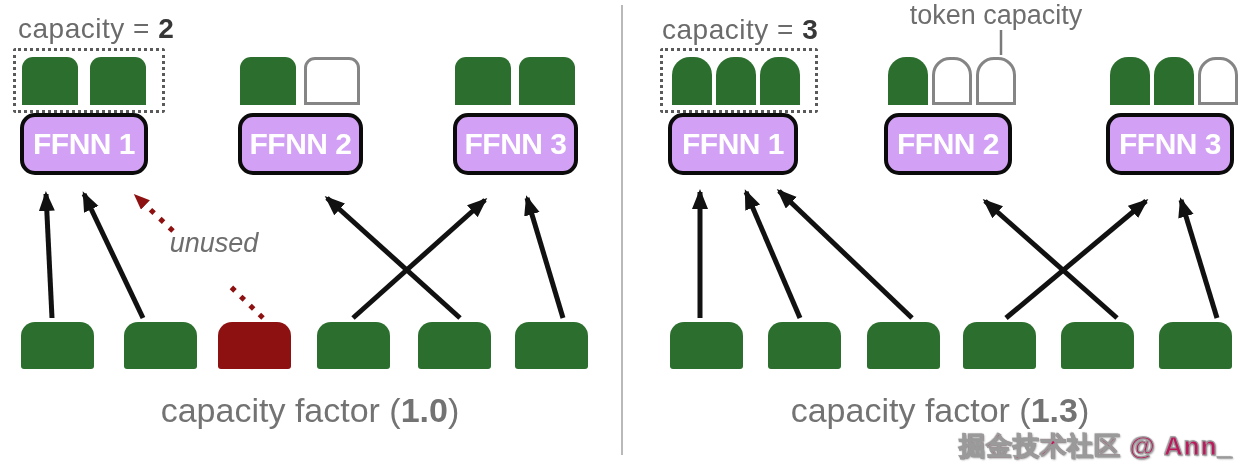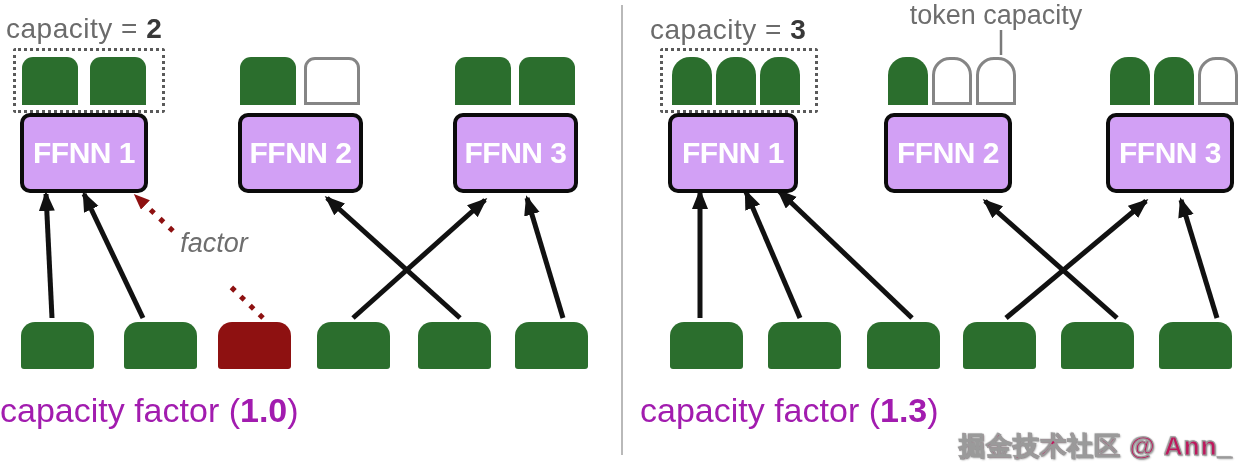--- a/index.html
+++ b/index.html
@@ -3,40 +3,40 @@
 <meta charset="utf-8">
 <style>
   html,body{margin:0;padding:0;background:#ffffff;}
   .canvas{
     position:relative;width:1240px;height:472px;background:#ffffff;overflow:hidden;
     font-family:"Liberation Sans","DejaVu Sans",sans-serif;
   }
   .arrows{position:absolute;left:0;top:0;width:1240px;height:472px;z-index:2;}
   .divider{position:absolute;left:621px;top:5px;width:2px;height:450px;background:#b9b9b9;z-index:1;}
 
-  .cap-label{position:absolute;font-size:28px;color:#6b6b6b;letter-spacing:.5px;z-index:3;white-space:nowrap;}
+  .cap-label{position:absolute;font-size:28px;color:#6b6b6b;letter-spacing:.5px;z-index:3;white-space:nowrap;margin-left:12px;}
   .cap-label b{color:#383838;font-weight:700;}
   .dotted-box{position:absolute;border:3px dotted #5a5a5a;border-radius:3px;z-index:0;}
 
   .ffnn{
-    position:absolute;height:80px;background:#d2a0f5;border:4.5px solid #0b0b0b;border-radius:10px;
+    position:absolute;height:62px;background:#d2a0f5;border:4.5px solid #0b0b0b;border-radius:15px;
     display:flex;align-items:center;justify-content:center;z-index:3;box-sizing:border-box;
   }
   .ffnn span{color:#ffffff;font-weight:700;font-size:30px;letter-spacing:-.5px;white-space:nowrap;}
 
   .slot{position:absolute;height:48px;z-index:1;box-sizing:border-box;}
   .slot.wide{width:56px;border-radius:11px 11px 0 0;}
   .slot.narrow{width:40px;border-radius:18px 18px 0 0;}
   .slot.used{background:#2b6e2d;}
   .slot.unused{background:#ffffff;border:3.5px solid #858585;}
 
   .token{position:absolute;width:73px;height:47px;background:#2b6e2d;border-radius:14px 14px 3px 3px;z-index:1;}
   .token.overflow{background:#8e1111;}
 
-  .caption{position:absolute;top:391px;font-size:34px;color:#a21caf;text-align:left;z-index:3;white-space:nowrap;}
+  .caption{position:absolute;top:391px;font-size:34px;color:#737373;text-align:center;z-index:3;white-space:nowrap;}
   .caption b{font-weight:700;}
 
   .overflow-label{
     position:absolute;left:135px;top:228px;width:158px;text-align:center;z-index:3;
     font-style:italic;font-size:27px;line-height:30px;color:#6e6e6e;
   }
   .unused-label{position:absolute;left:880px;top:0px;width:232px;text-align:center;font-size:27px;color:#6e6e6e;z-index:3;white-space:nowrap;}
 
   .watermark{
     position:absolute;right:7px;top:429px;z-index:4;font-size:26px;font-weight:700;letter-spacing:1px;
@@ -105,21 +105,21 @@
         <span>FFNN 2</span>
       </div>
 
     <div class="slot wide used" style="left:455px;top:57px;"></div>
     <div class="slot wide used" style="left:519px;top:57px;"></div>
     <div class="ffnn" style="left:453px;top:113px;width:125px;">
         <span>FFNN 3</span>
       </div>
 
     <div class="overflow-label">
-      <div>factor</div>
+      <div>unused</div>
     </div>
 
     <div class="token" style="left:21px;top:322px;"></div>
     <div class="token" style="left:124px;top:322px;"></div>
     <div class="token overflow" style="left:218px;top:322px;"></div>
     <div class="token" style="left:317px;top:322px;"></div>
     <div class="token" style="left:418px;top:322px;"></div>
     <div class="token" style="left:515px;top:322px;"></div>
 
     <div class="caption" style="left:0px;width:620px;"><span>capacity factor (</span><b>1.0</b><span>)</span></div>

